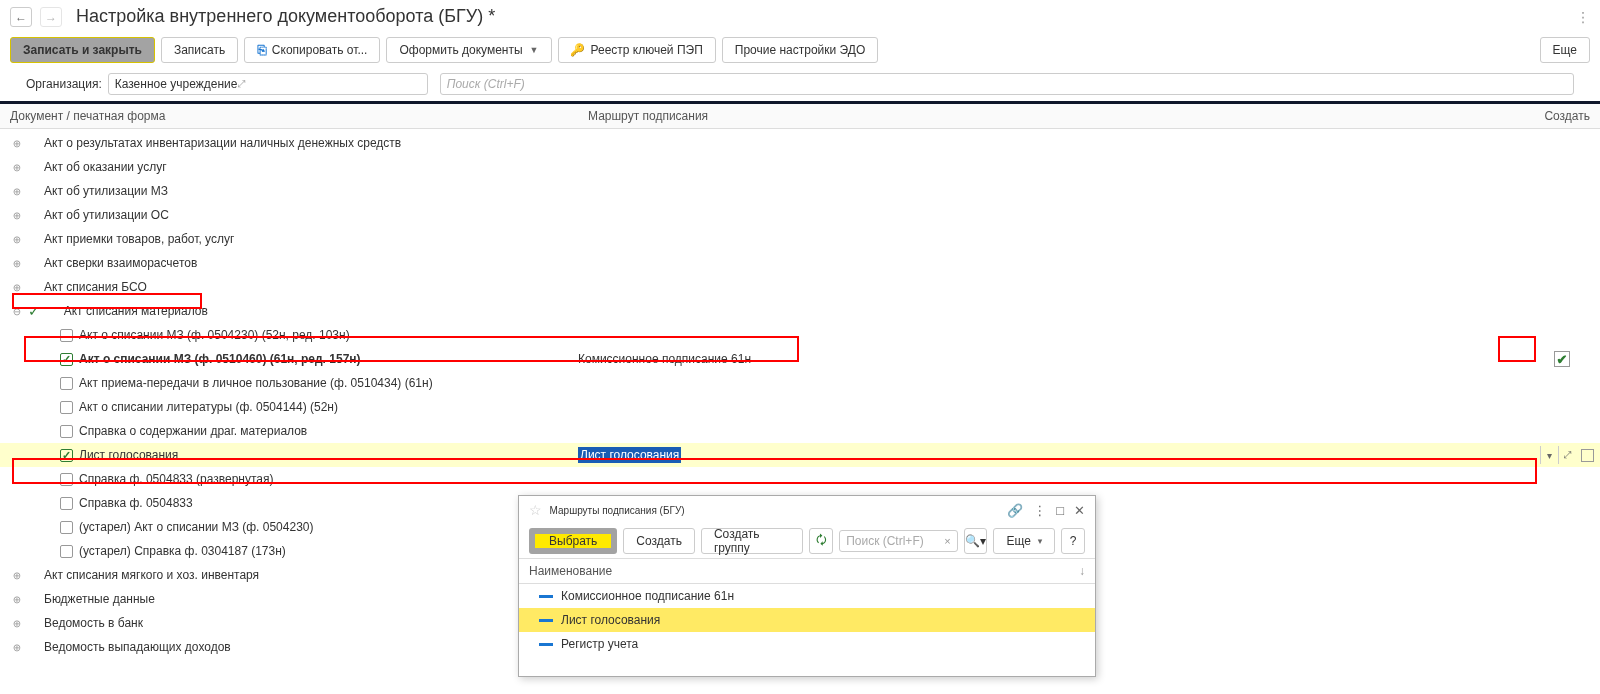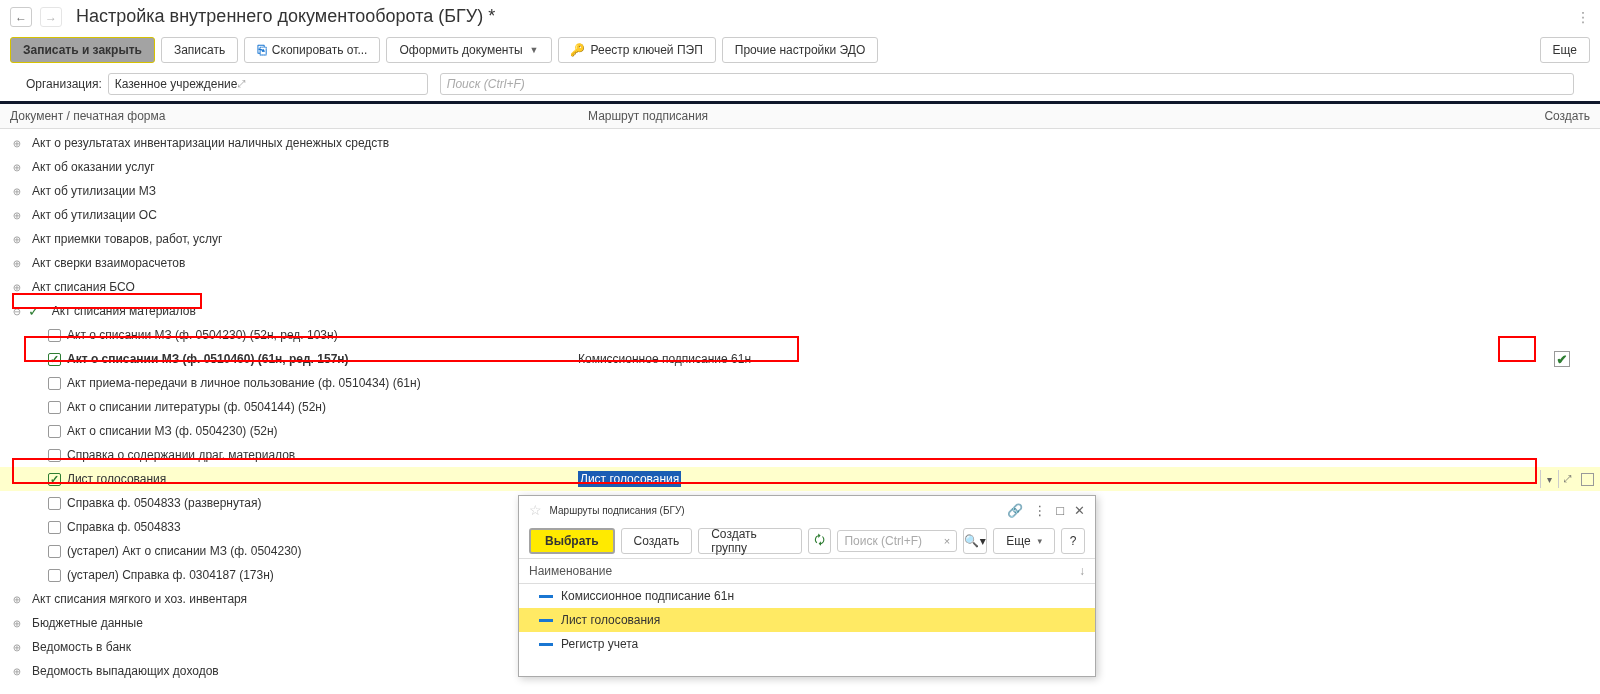--- a/index.html
+++ b/index.html
@@ -24,22 +24,22 @@
 .thdr .c2{flex:1;padding:5px 10px}
 .thdr .c3{width:75px;padding:5px 10px;text-align:right}
 .tree{padding:2px 0}
 .row{display:flex;align-items:center;height:24px;padding:0 10px;position:relative}
 .exp-ic{width:14px;text-align:center;color:#999;font-size:10px;cursor:pointer}
 .chk{width:13px;height:13px;border:1px solid #999;border-radius:2px;margin-right:6px;display:flex;align-items:center;justify-content:center;font-size:11px;cursor:pointer}
 .chk.on{border-color:#2e7d32;color:#2e7d32}
 .chk.on::after{content:"✓";font-weight:bold}
 .gchk{color:#2e7d32;font-size:14px;margin-right:4px;margin-left:4px}
 .lbl{cursor:default}
-.row.lvl0 .lbl{margin-left:8px}
-.row.lvl1{padding-left:48px}
+.row.lvl0 .lbl{margin-left:20px}
+.row.lvl1{padding-left:60px}
 .bold{font-weight:bold}
 .route{position:absolute;left:578px}
 .c3box{position:absolute;right:30px}
 .c3chk{width:16px;height:16px;border:1px solid #999;display:flex;align-items:center;justify-content:center;color:#2e7d32;font-weight:bold;font-size:13px}
 .selrow{background:#ffffcc}
 .selrow .route-ed{position:absolute;left:578px;right:66px;display:flex;align-items:center}
 .route-sel{background:#1a5db4;color:#fff;padding:1px 2px}
 .selrow .sel-ctrls{position:absolute;right:24px;display:flex}
 .sel-ctrls span{width:18px;height:18px;border-left:1px solid #ccc;display:flex;align-items:center;justify-content:center;font-size:10px;color:#666;cursor:pointer}
 .selrow .endchk{position:absolute;right:6px;width:13px;height:13px;border:1px solid #999}
@@ -47,21 +47,21 @@
 .rb2{position:absolute;left:24px;top:336px;width:775px;height:26px;border:2px solid red;pointer-events:none}
 .rb3{position:absolute;left:1498px;top:336px;width:38px;height:26px;border:2px solid red;pointer-events:none}
 .rb4{position:absolute;left:12px;top:458px;width:1525px;height:26px;border:2px solid red;pointer-events:none}
 .popup{position:absolute;left:518px;top:495px;width:578px;background:#fff;border:1px solid #aaa;box-shadow:2px 2px 8px rgba(0,0,0,0.2)}
 .pop-hdr{display:flex;align-items:center;padding:6px 10px;gap:8px}
 .star{color:#ccc;font-size:14px}
 .pop-title{font-size:10px;flex:1}
 .pop-ctrls{display:flex;gap:10px;color:#666}
 .pop-ctrls span{cursor:pointer;font-size:13px}
 .pop-tbar{display:flex;align-items:center;padding:4px 10px;gap:6px}
-.btn-sel{background:#ffea00;border:2px solid #a3a3a3;font-weight:bold;padding:0 14px;height:26px;border-radius:3px;cursor:pointer;display:flex;align-items:center}
+.btn-sel{background:#ffea00;border:6px solid #a3a3a3;font-weight:normal;padding:0 14px;height:26px;border-radius:3px;cursor:pointer;display:flex;align-items:center}
 .pop-srch{border:1px solid #ccc;border-radius:3px;padding:3px 6px;width:130px;color:#aaa;display:flex;align-items:center;justify-content:space-between}
 .pop-srch .x{color:#999;font-size:11px;cursor:pointer}
 .btn-sq{width:26px;height:26px;border:1px solid #ccc;border-radius:3px;display:flex;align-items:center;justify-content:center;cursor:pointer;font-size:12px}
 .btn-ref{color:#2e7d32}
 .pop-thdr{display:flex;border-top:1px solid #ddd;border-bottom:1px solid #ddd;padding:5px 10px;color:#555;justify-content:space-between}
 .pop-thdr .sort{color:#999}
 .pop-row{display:flex;align-items:center;height:24px;padding:0 20px;gap:8px}
 .pop-row .bar{width:14px;height:3px;background:#1976d2}
 .pop-row.sel{background:#ffea64}
 </style>
@@ -155,24 +155,20 @@
         <span class="c3chk">✔</span>
       </span>
     </div>
   <div class="row lvl1">
       <span class="chk"></span>
       <span class="lbl">Акт приема-передачи в личное пользование (ф. 0510434) (61н)</span>
     </div>
   <div class="row lvl1">
       <span class="chk"></span>
       <span class="lbl">Акт о списании литературы (ф. 0504144) (52н)</span>
-    </div>
-  <div class="row lvl1">
-      <span class="chk"></span>
-      <span class="lbl">Акт о списании МЗ (ф. 0504230) (52н)</span>
     </div>
   <div class="row lvl1">
       <span class="chk"></span>
       <span class="lbl">Справка о содержании драг. материалов</span>
     </div>
   <div class="row lvl1 selrow">
       <span class="chk on"></span>
       <span class="lbl">Лист голосования</span>
       <span class="route-ed">
         <span class="route-sel">Лист голосования</span>

